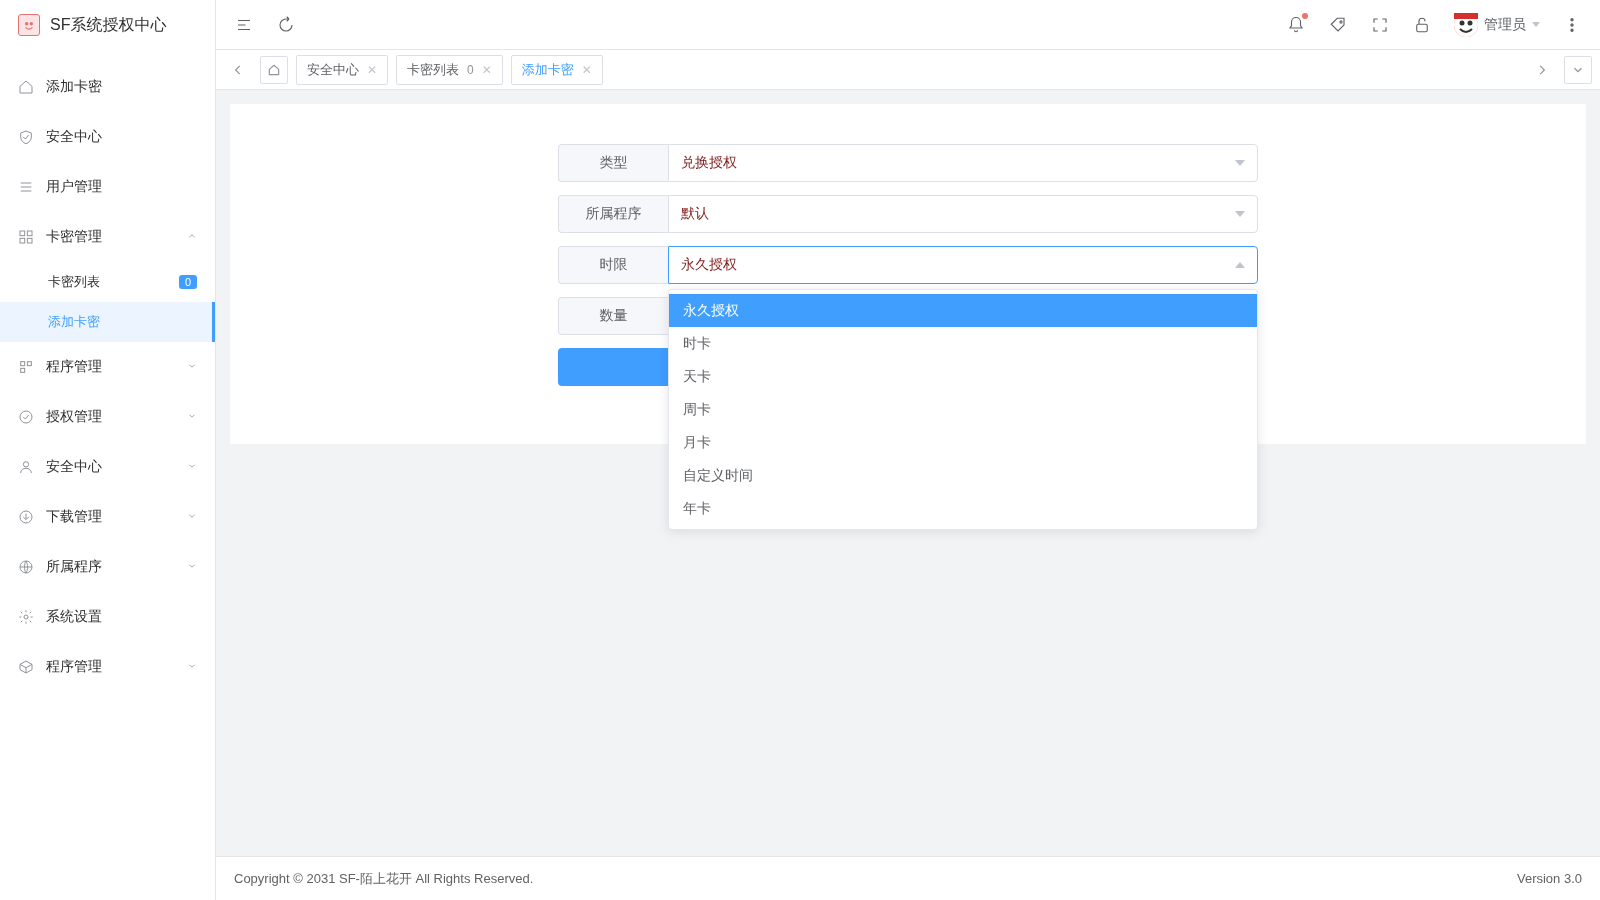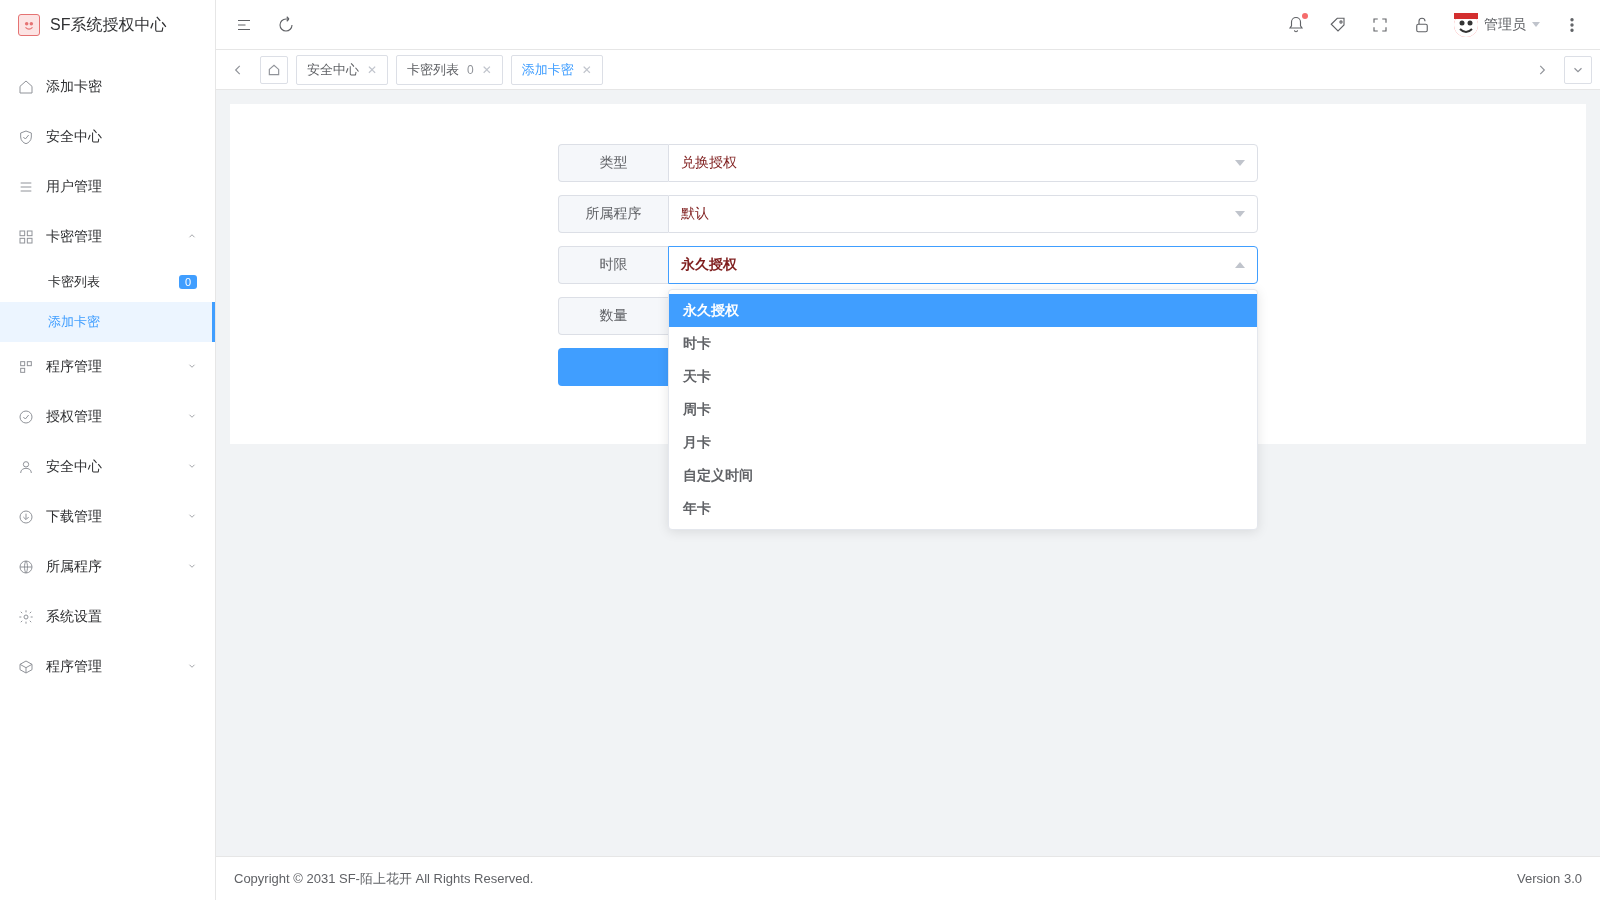--- a/index.html
+++ b/index.html
@@ -50,21 +50,21 @@
 .tab-badge { font-size:12px; color:#909399; }
 .tabs-spacer { flex:1; }
 
 
 .content { flex:1; padding: 14px; overflow:auto; }
 .panel { background:#fff; min-height:340px; padding: 40px 0 40px 0; position: relative; }
 .form { width: 700px; margin: 0 auto; display:flex; flex-direction:column; gap: 13px; }
 .form-row { display:flex; align-items:stretch; }
 .form-label { width: 110px; text-align:center; display:flex; align-items:center; justify-content:center; background:#f5f7fa; border:1px solid #dcdfe6; border-right:none; border-radius:4px 0 0 4px; color:#606266; font-size:14px; }
 .form-control { flex:1; height:38px; border:1px solid #dcdfe6; border-radius:0 4px 4px 0; background:#fff; display:flex; align-items:center; padding:0 12px; position:relative; cursor:pointer; }
-.form-control.focused { border-color:#409eff;font-weight:bold; }
+.form-control.focused { border-color:#409eff; }
 .control-text { flex:1; color:#7f1d1d; }
 .control-caret { width:0; height:0; border-left:5px solid transparent; border-right:5px solid transparent; }
 .control-caret.down { border-top:6px solid #c0c4cc; }
 .control-caret.up { border-bottom:6px solid #c0c4cc; }
 .submit-btn { height:38px; border-radius:4px; background:#409eff; color:#fff; display:flex; align-items:center; justify-content:center; cursor:pointer; }
 
 
 .dropdown { position:absolute; top:100%; left:-1px; right:-1px; background:#fff; border:1px solid #e4e7ed; border-radius:4px; margin-top:6px; box-shadow:0 2px 12px rgba(0,0,0,0.1); z-index:10; padding:4px 0; }
 .dropdown-item { height:33px; display:flex; align-items:center; padding:0 14px; font-size:14px; color:#606266; cursor:pointer; }
 .dropdown-item.selected { background:#409eff; color:#fff; }

